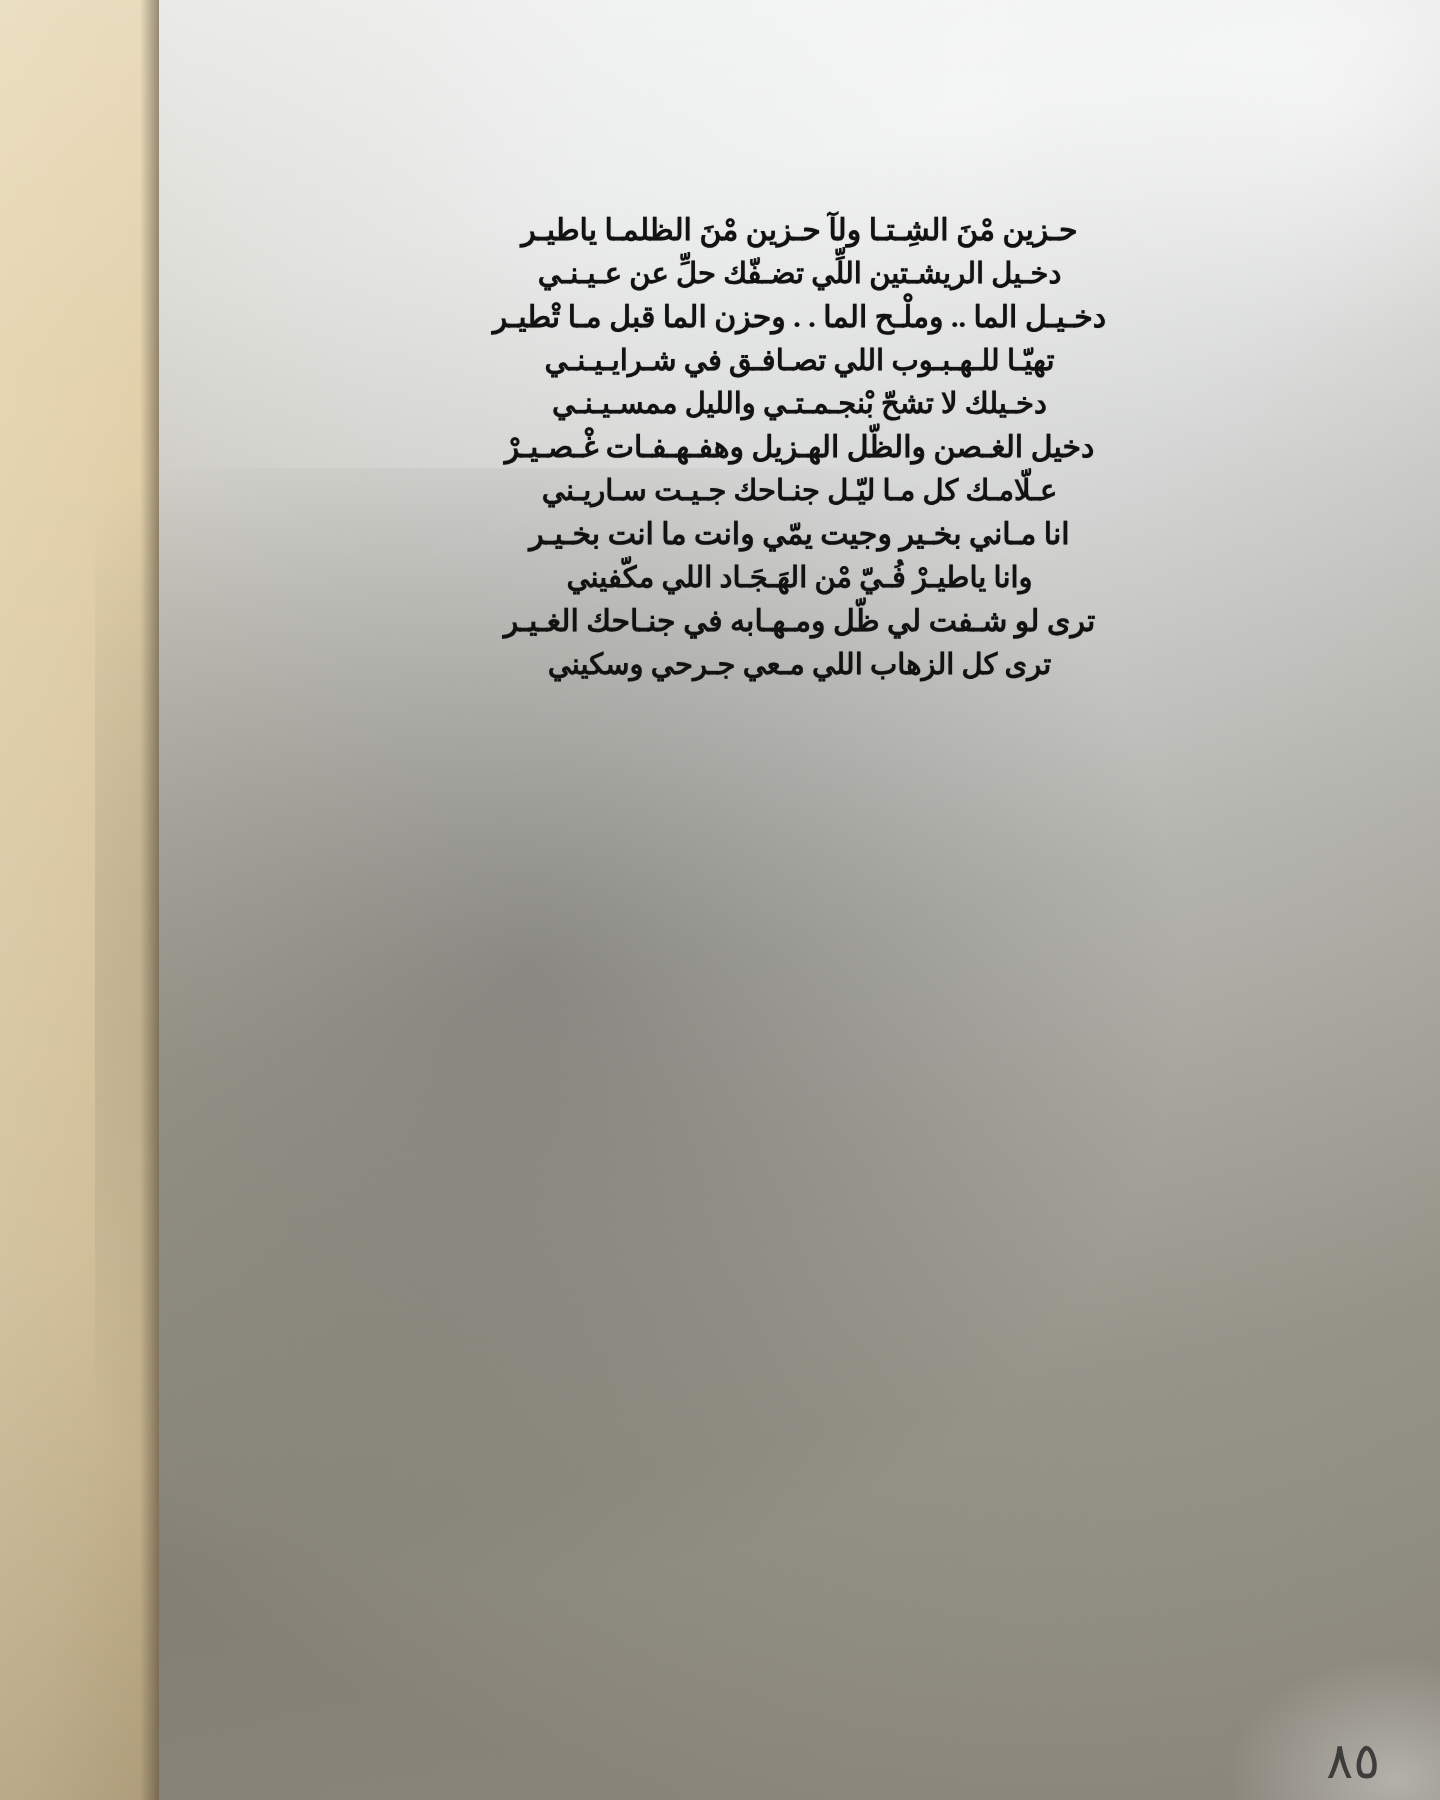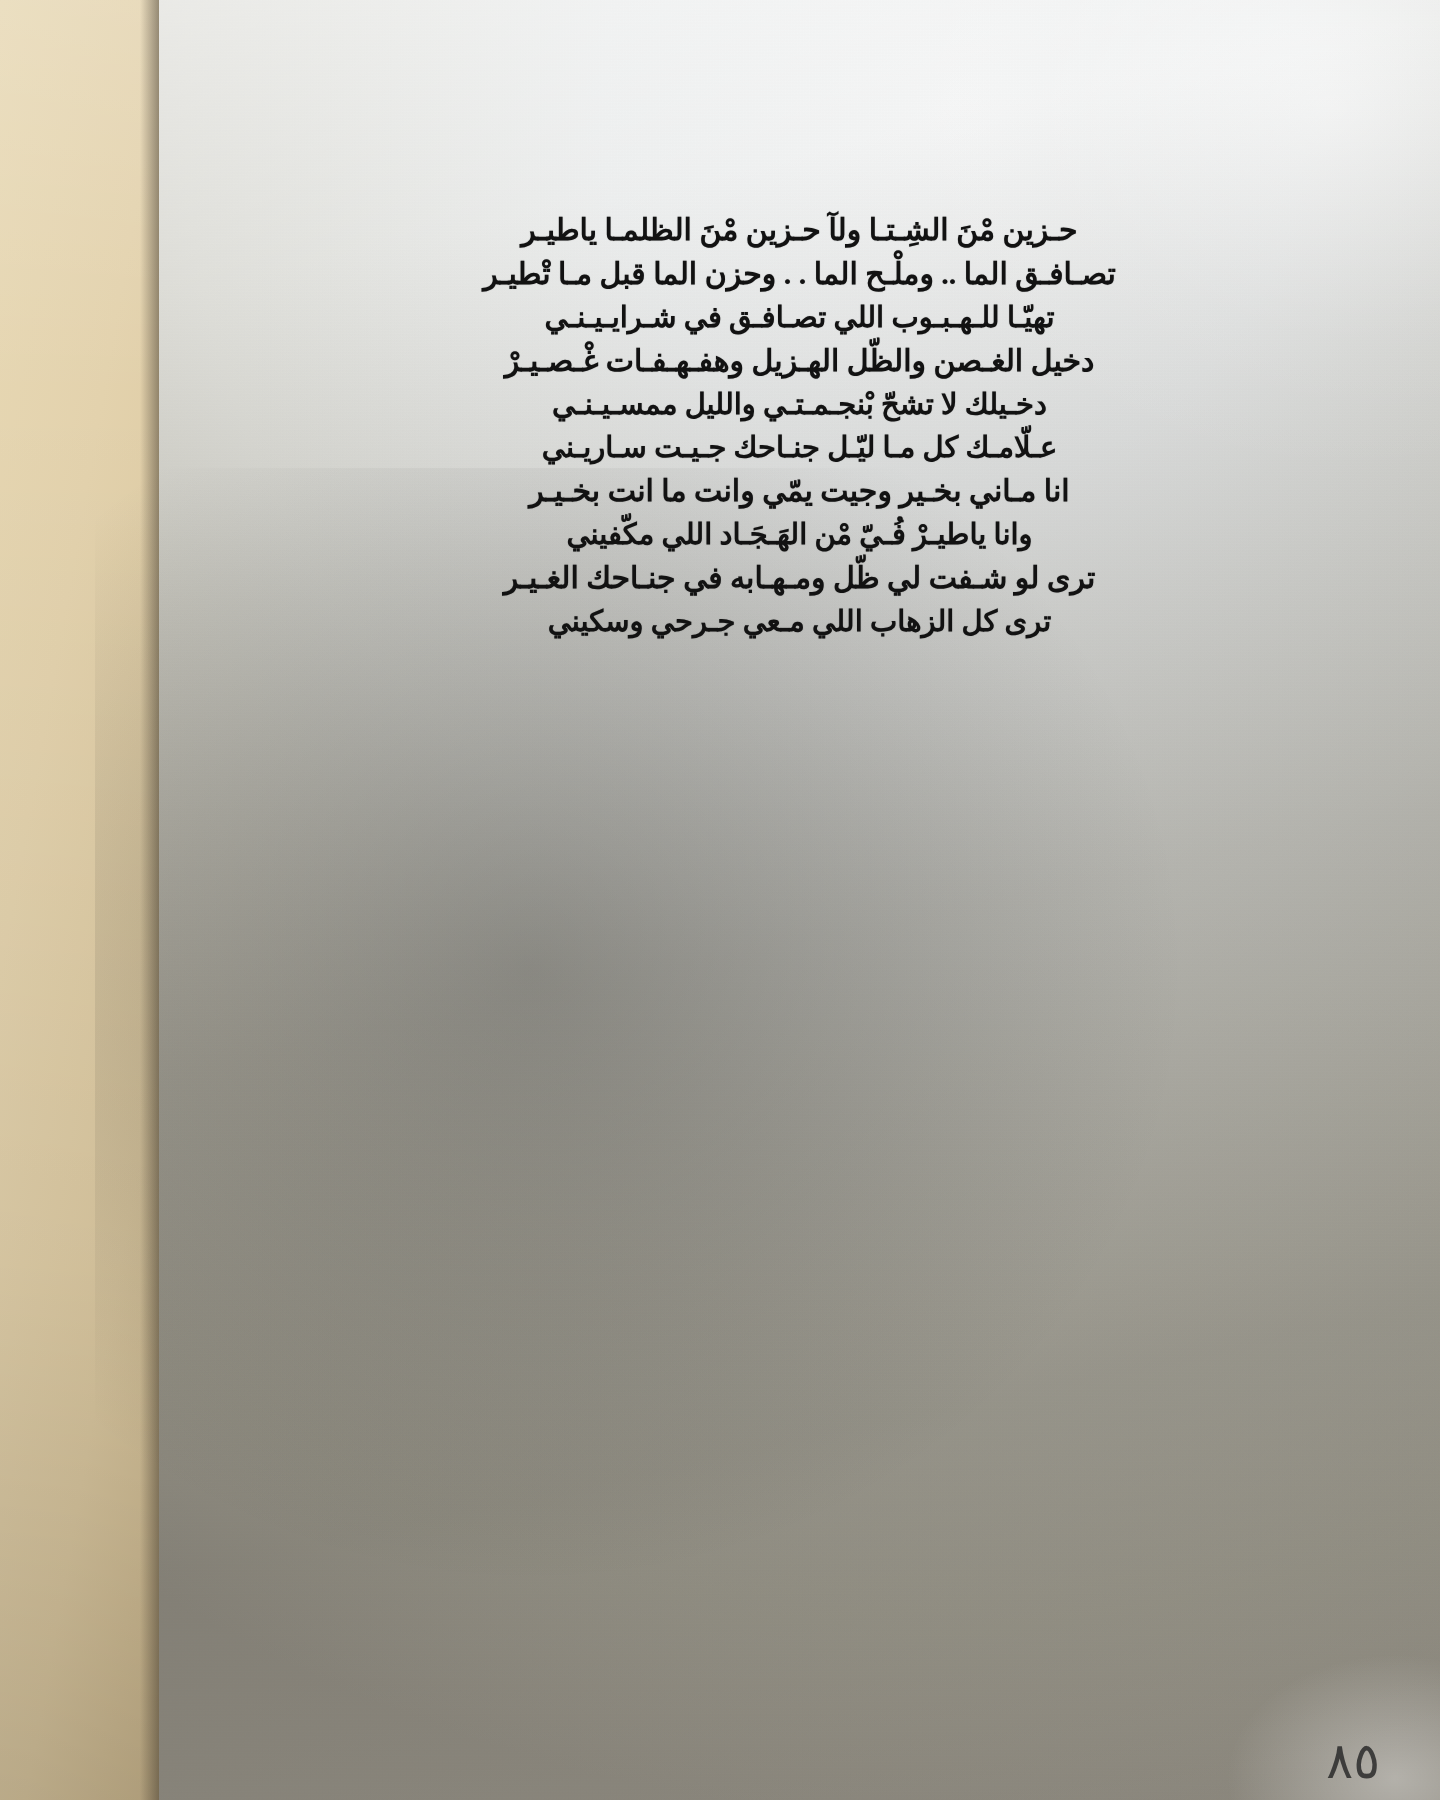--- a/index.html
+++ b/index.html
@@ -143,24 +143,25 @@
   <div class="gutter"></div>
 
   <div class="sheet">
     <div class="paper-grain"></div>
     <div class="sheet-shadow-c"></div>
     <div class="sheet-shadow-a"></div>
     <div class="sheet-shadow-b"></div>
 
     <div class="poem">
       <p class="verse wide">حـزين مْنَ الشِـتـا ولآ حـزين  مْنَ الظلمـا  ياطيـر</p>
-      <p class="verse">تصـافـق الما .. وملْـح الما . . وحزن الما قبل مـا تْطيـر</p>
+      <p class="verse hemistich-b">دخـيل الريشـتين اللِّي تضـفّك حلِّ عن عـيـنـي</p>
+      <p class="verse">دخـيـل الما .. وملْـح الما . . وحزن الما قبل مـا تْطيـر</p>
       <p class="verse hemistich-b wide">تهيّـا للـهـبـوب  اللي  تصـافـق  في  شـرايـيـنـي</p>
+      <p class="verse hemistich-b wide">دخـيلك لا تشحّ بْنجـمـتـي  والليل ممسـيـنـي</p>
       <p class="verse">دخيل الغـصن والظّل الهـزيل وهفـهـفـات غْـصـيـرْ</p>
-      <p class="verse hemistich-b wide">دخـيلك لا تشحّ بْنجـمـتـي  والليل ممسـيـنـي</p>
       <p class="verse hemistich-b wide">عـلّامـك كل مـا  ليّـل جنـاحك  جـيـت  سـاريـني</p>
       <p class="verse">انا مـاني  بخـير وجيت يمّي وانت ما انت بخـيـر</p>
       <p class="verse hemistich-b wide">وانا  ياطيـرْ فُـيّ مْن الهَـجَـاد  اللي  مكّفيني</p>
       <p class="verse">ترى لو شـفت لي ظّل ومـهـابه في جنـاحك الغـيـر</p>
       <p class="verse hemistich-b">ترى كل الزهاب اللي مـعي جـرحي وسكيني</p>
     </div>
 
     <div class="page-corner-fade"></div>
     <div class="page-number">٨٥</div>
   </div>

